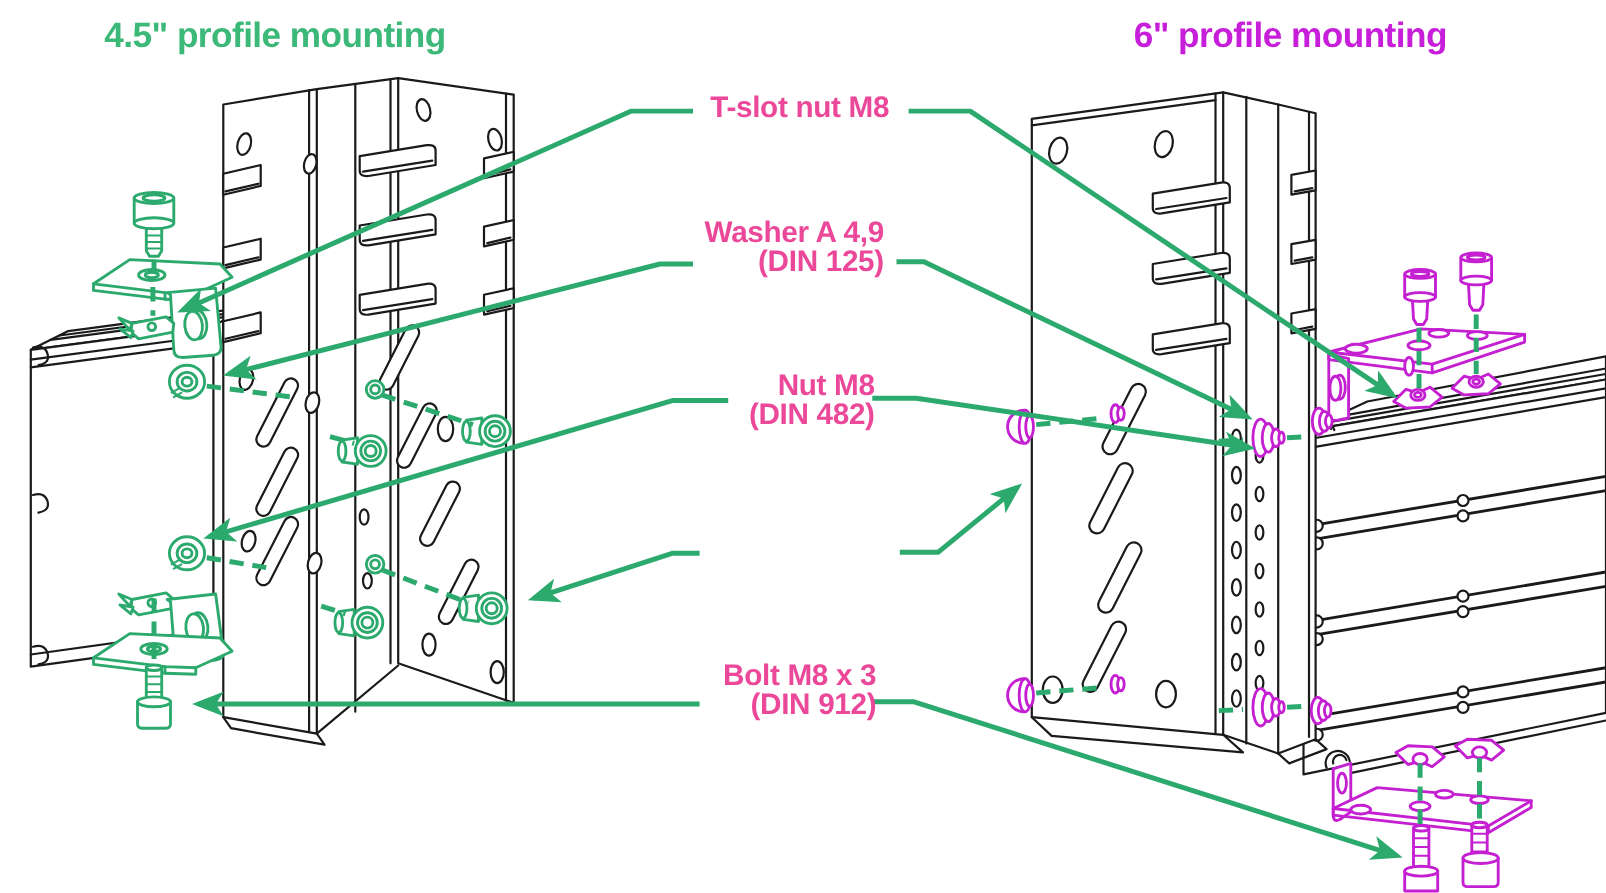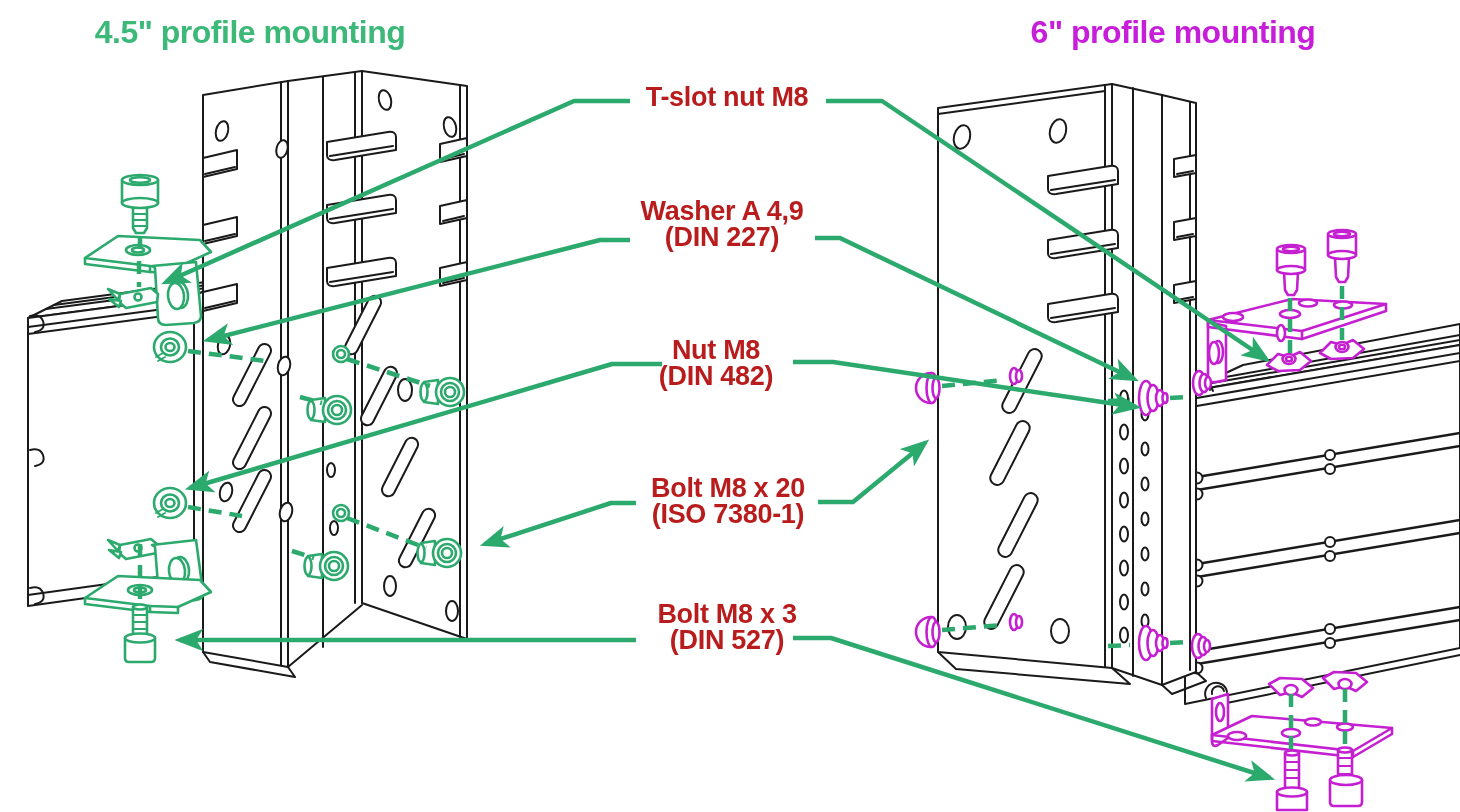--- a/index.html
+++ b/index.html
@@ -3,21 +3,21 @@
 <meta charset="utf-8">
 <style>
   html,body{margin:0;padding:0;background:#ffffff;}
   .canvas{position:relative;width:1460px;height:812px;background:#fff;overflow:hidden;
           font-family:"Liberation Sans","DejaVu Sans",sans-serif;}
   svg.art{position:absolute;left:0;top:0;}
   .title{position:absolute;transform:translateX(-50%);font-size:32px;font-weight:bold;
          letter-spacing:-0.5px;white-space:nowrap;}
   .title.green{color:#3cb878;}
   .title.magenta{color:#c71fd9;}
-  .callout{position:absolute;transform:translateX(-50%);text-align:center;color:#b91c1c;
+  .callout{position:absolute;transform:translateX(-50%);text-align:right;color:#ec4899;
            font-size:27px;font-weight:bold;line-height:26px;letter-spacing:-0.3px;white-space:nowrap;}
   .callout span{display:block;}
 </style>
 </head>
 <body>
 
 <div class="canvas">
 
 <svg class="art" width="1460" height="812" viewBox="0 0 1460 812">
   <defs>
@@ -437,28 +437,24 @@
 
 <div class="title green" style="left:250px;top:14px;">4.5" profile mounting</div>
 <div class="title magenta" style="left:1173px;top:14px;">6" profile mounting</div>
 
 <div class="callout" style="left:727px;top:84px;">
   <span>T-slot nut M8</span>
   <span></span>
 </div>
 <div class="callout" style="left:722px;top:198px;">
   <span>Washer A 4,9</span>
-  <span>(DIN 227)</span>
+  <span>(DIN 125)</span>
 </div>
-<div class="callout" style="left:716px;top:337px;">
+<div class="callout" style="left:738px;top:337px;">
   <span>Nut M8</span>
   <span>(DIN 482)</span>
 </div>
-<div class="callout" style="left:728px;top:475px;">
-  <span>Bolt M8 x 20</span>
-  <span>(ISO 7380-1)</span>
-</div>
 <div class="callout" style="left:727px;top:601px;">
   <span>Bolt M8 x 3</span>
-  <span>(DIN 527)</span>
+  <span>(DIN 912)</span>
 </div>
 
 </div>
 
 </body></html>

